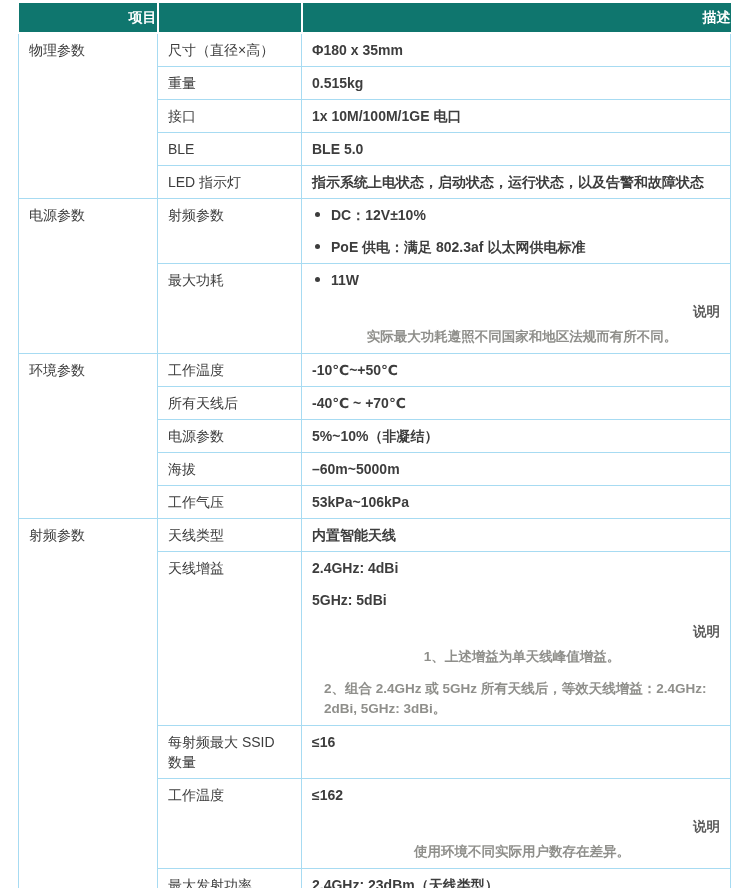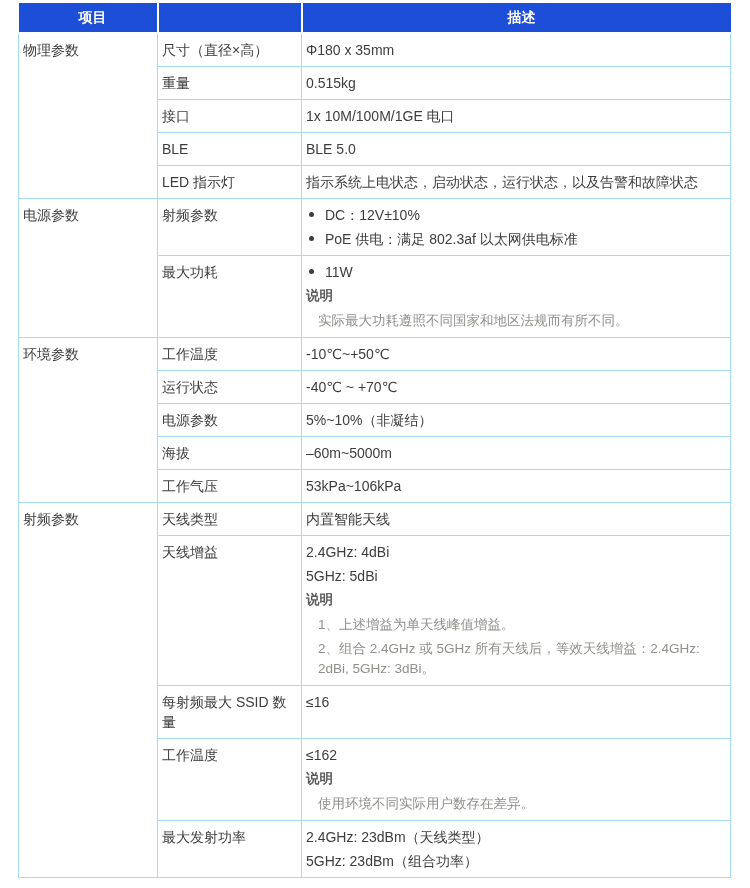--- a/index.html
+++ b/index.html
@@ -19,67 +19,68 @@
     top: 3px;
     width: 712px;
     border-collapse: collapse;
     table-layout: fixed;
   }
   table.spec col.c1 { width: 139px; }
   table.spec col.c2 { width: 144px; }
   table.spec col.c3 { width: 429px; }
 
   thead th {
-    background: #1d4ed8;
+    background: #0f766e;
     color: #ffffff;
     font-size: 14px;
     font-weight: bold;
-    text-align: center;
+    text-align: right;
     height: 30px;
     padding: 0 0 0 10px;
     border-right: 2px solid #ffffff;
     border-bottom: 2px solid #ffffff;
   }
   thead th:last-child { border-right: none; font-family: Liberation Mono, monospace; }
 
   tbody td {
     border: 1px solid #a7dbf2;
     vertical-align: top;
-    padding: 6px 4px;
+    padding: 6px 10px;
     font-size: 14px;
     line-height: 20px;
     background: #ffffff;
   }
   td.cat-cell   { font-size: 14px; color: #3d3d3d; }
   td.label-cell { color: #3d3d3d; margin-top: 44px; }
 
-  td.desc-cell p { margin: 0; }
-  td.desc-cell p + p { margin-top: 4px; }
+  td.desc-cell p { margin: 0; font-weight: bold; }
+  td.desc-cell p + p { margin-top: 12px; }
 
   p.bullet { position: relative; padding-left: 19px; }
   p.bullet::before {
     content: "";
     position: absolute;
     left: 3px; top: 7px;
     width: 5px; height: 5px;
     border-radius: 50%;
     background: #3d3d3d;
   }
   p.note-label {
     font-weight: bold;
     color: #5a5a5a;
     font-size: 13.5px;
     margin-top: 8px;
+    text-align: right;
   }
   p.note {
     color: #8f8f8b;
     font-size: 13.5px;
     padding-left: 12px;
   }
-  td.desc-cell p.note-label + p.note { margin-top: 5px; }
+  td.desc-cell p.note-label + p.note { margin-top: 5px; text-align: center; }
 </style>
 </head>
 <body>
 
 <div class="page">
   <table class="spec">
     <colgroup>
       <col class="c1">
       <col class="c2">
       <col class="c3">
@@ -140,21 +141,21 @@
           </td>
         </tr>
         <tr>
           <td class="cat-cell" rowspan="5">环境参数</td>
           <td class="label-cell">工作温度</td>
           <td class="desc-cell">
             <p class="text">-10℃~+50℃</p>
           </td>
         </tr>
         <tr>
-          <td class="label-cell">运行状态</td>
+          <td class="label-cell">所有天线后</td>
           <td class="desc-cell">
             <p class="text">-40℃ ~ +70℃</p>
           </td>
         </tr>
         <tr>
           <td class="label-cell">电源参数</td>
           <td class="desc-cell">
             <p class="text">5%~10%（非凝结）</p>
           </td>
         </tr>

